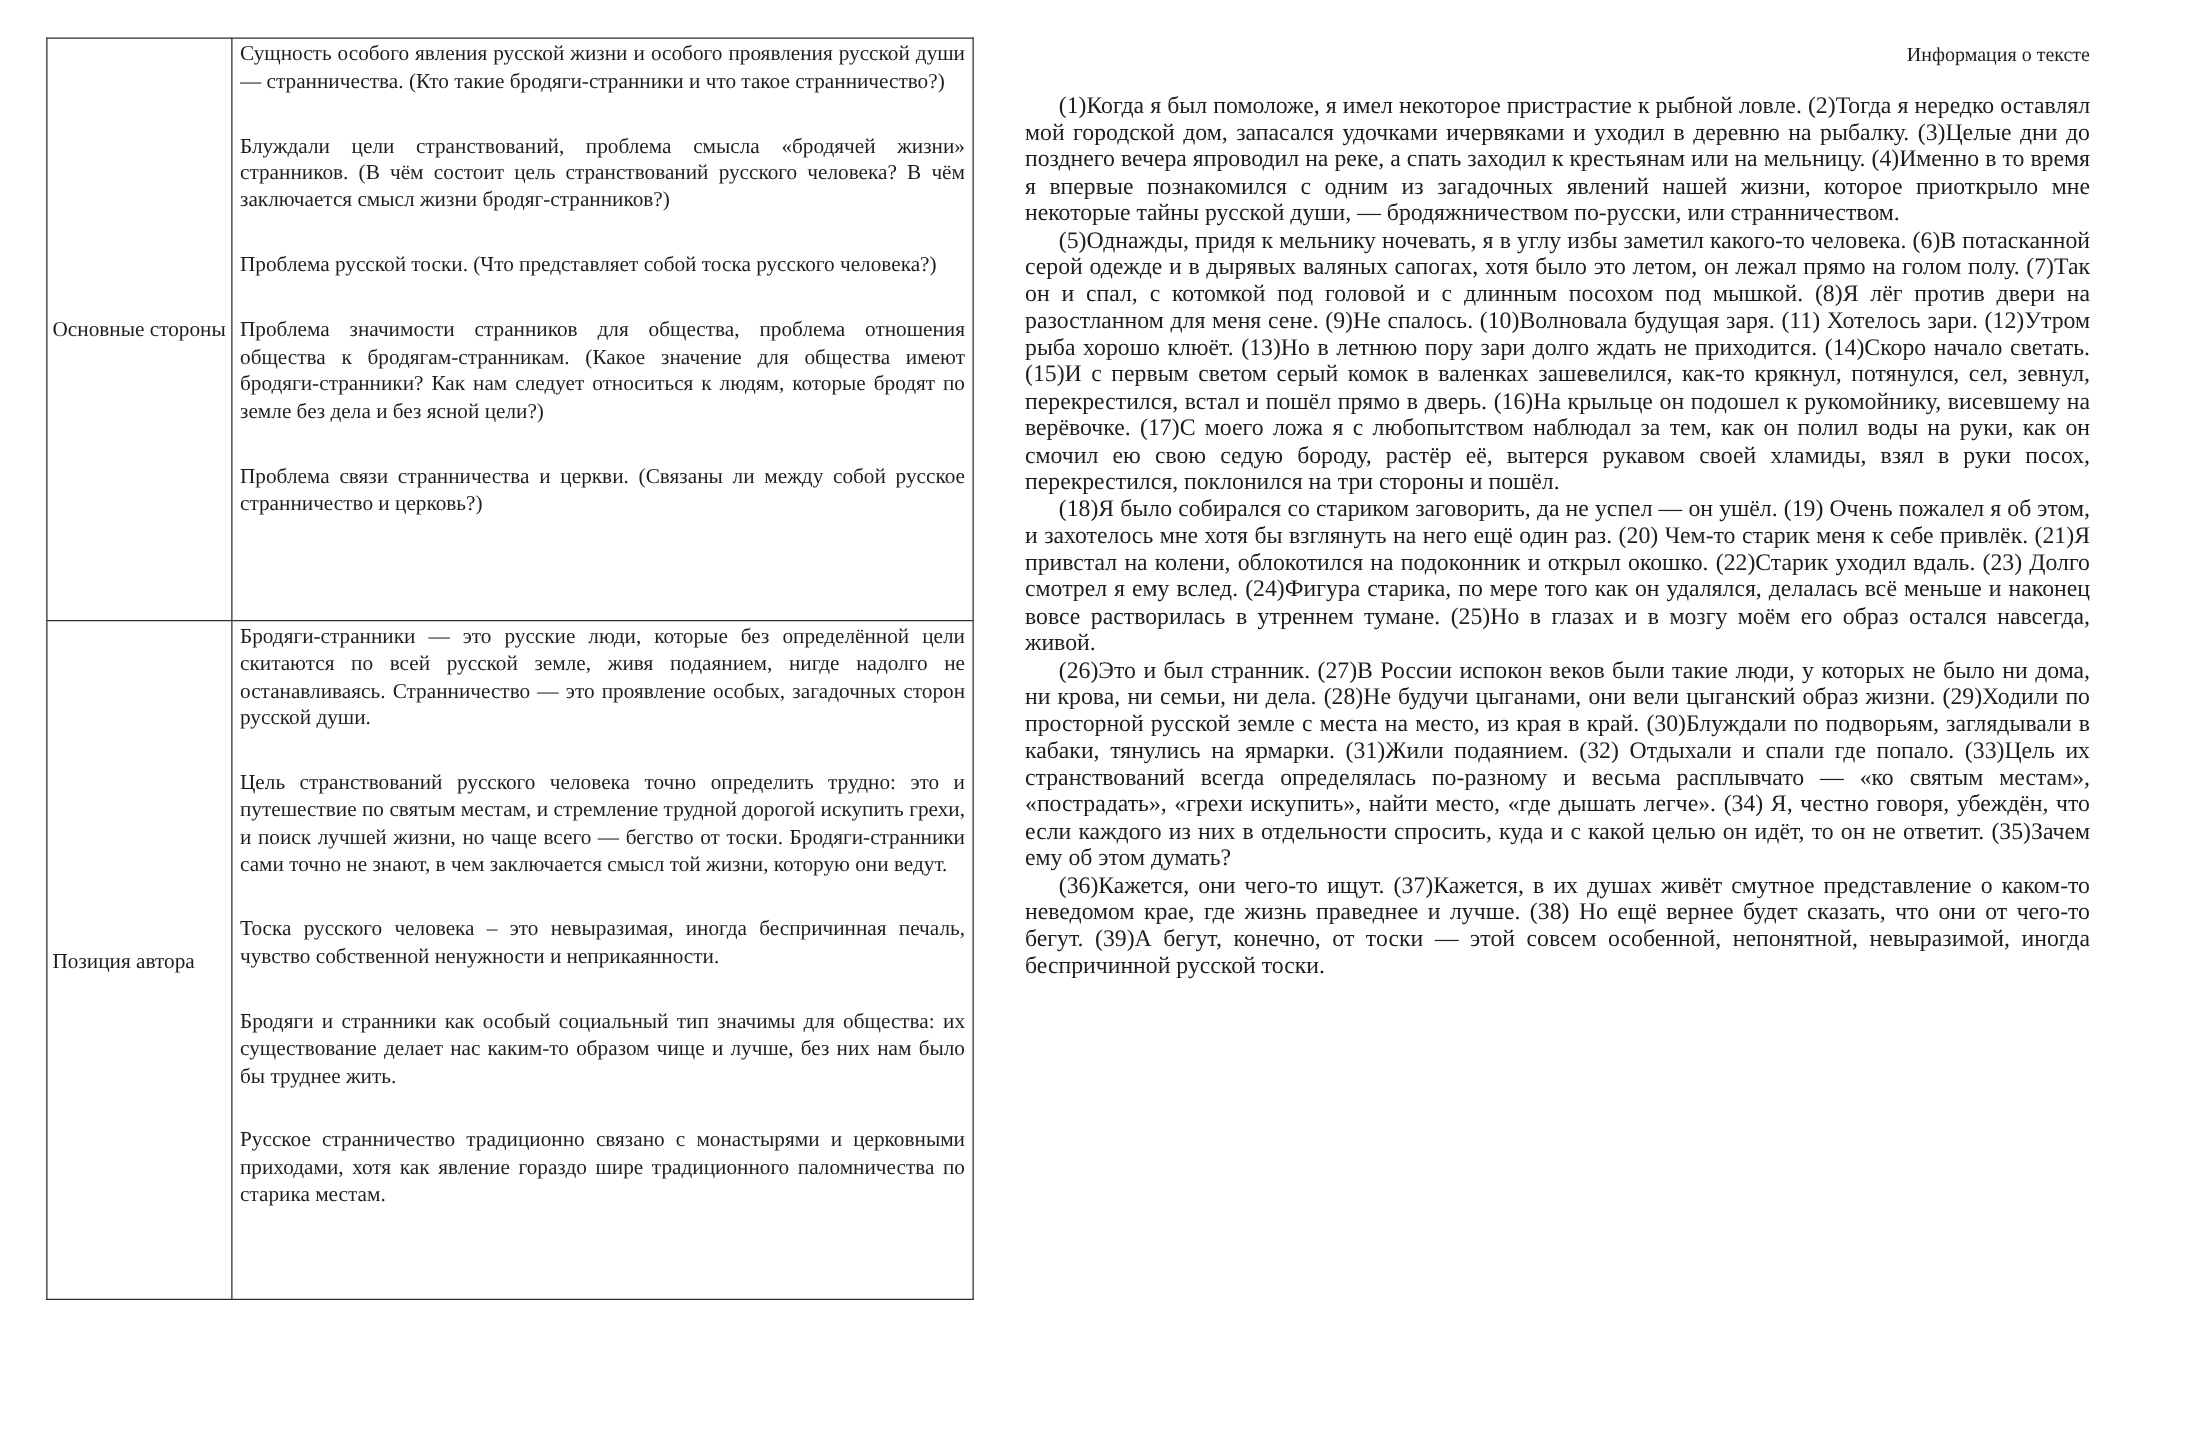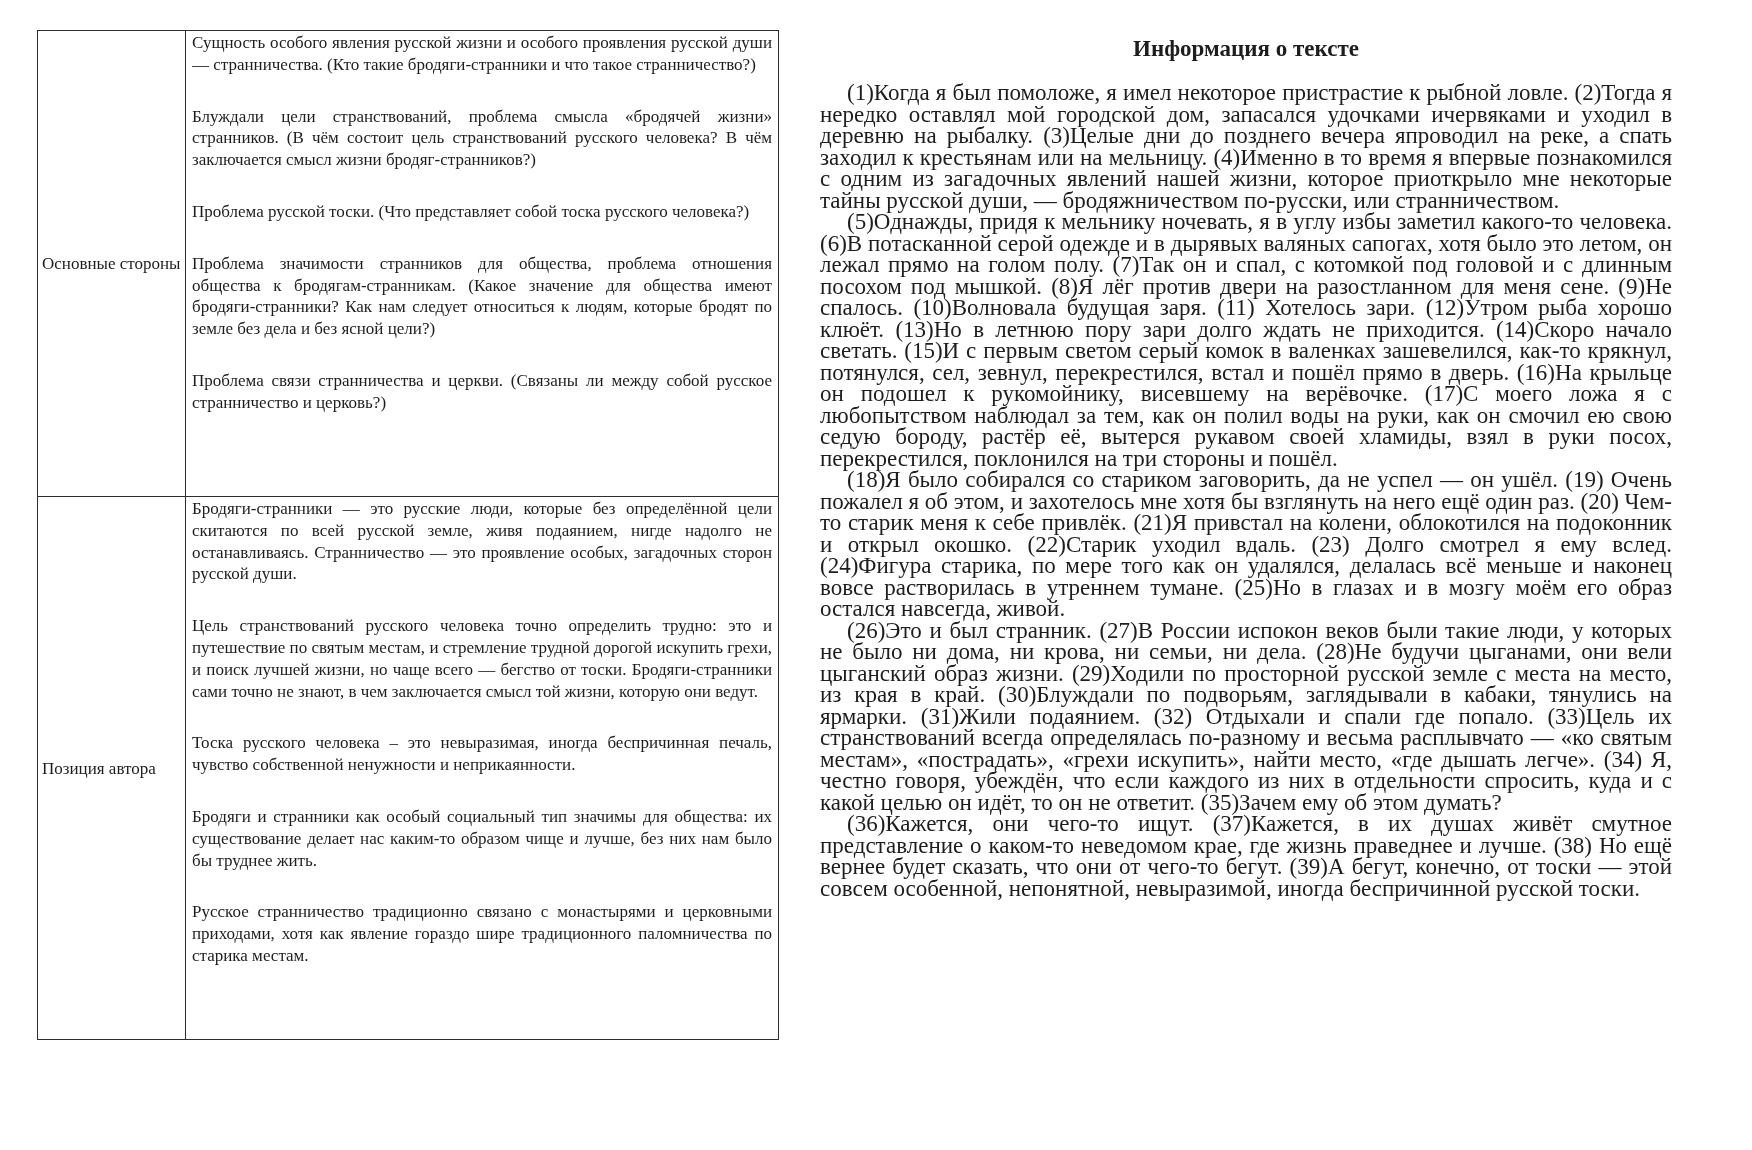--- a/index.html
+++ b/index.html
@@ -27,22 +27,22 @@
   }
   .cell-inner { overflow:hidden; }
   .cell-inner.r1 { height:460px; }
   .cell-inner.r2 { height:537px; }
   .cell-para { margin:0 0 30px 0; }
   .cell-para:last-child { margin-bottom:0; }
 
   .header-row { display:flex; justify-content:space-between; font-size:13.5px; color:#2a2a2a; margin-bottom:4px; }
   .header-row .hdr { margin-left:68px; white-space:pre; }
   .right-body { width:852px; }
-  .text-title { text-align:center; font-weight:bold; font-size:23px; margin:6px 0 20px 0; }
-  .body-para { margin:0; text-indent:27px; font-size:23px; line-height:21.5px; text-align:justify; }
+  .text-title { text-align:right; font-weight:normal; font-size:16px; margin:6px 0 20px 0; }
+  .body-para { margin:0; text-indent:27px; font-size:19px; line-height:21.5px; text-align:justify; }
 </style>
 </head>
 <body>
 
 <div>
 
   <div class="page page-left">
 
     <table class="problems">
       <tbody>

